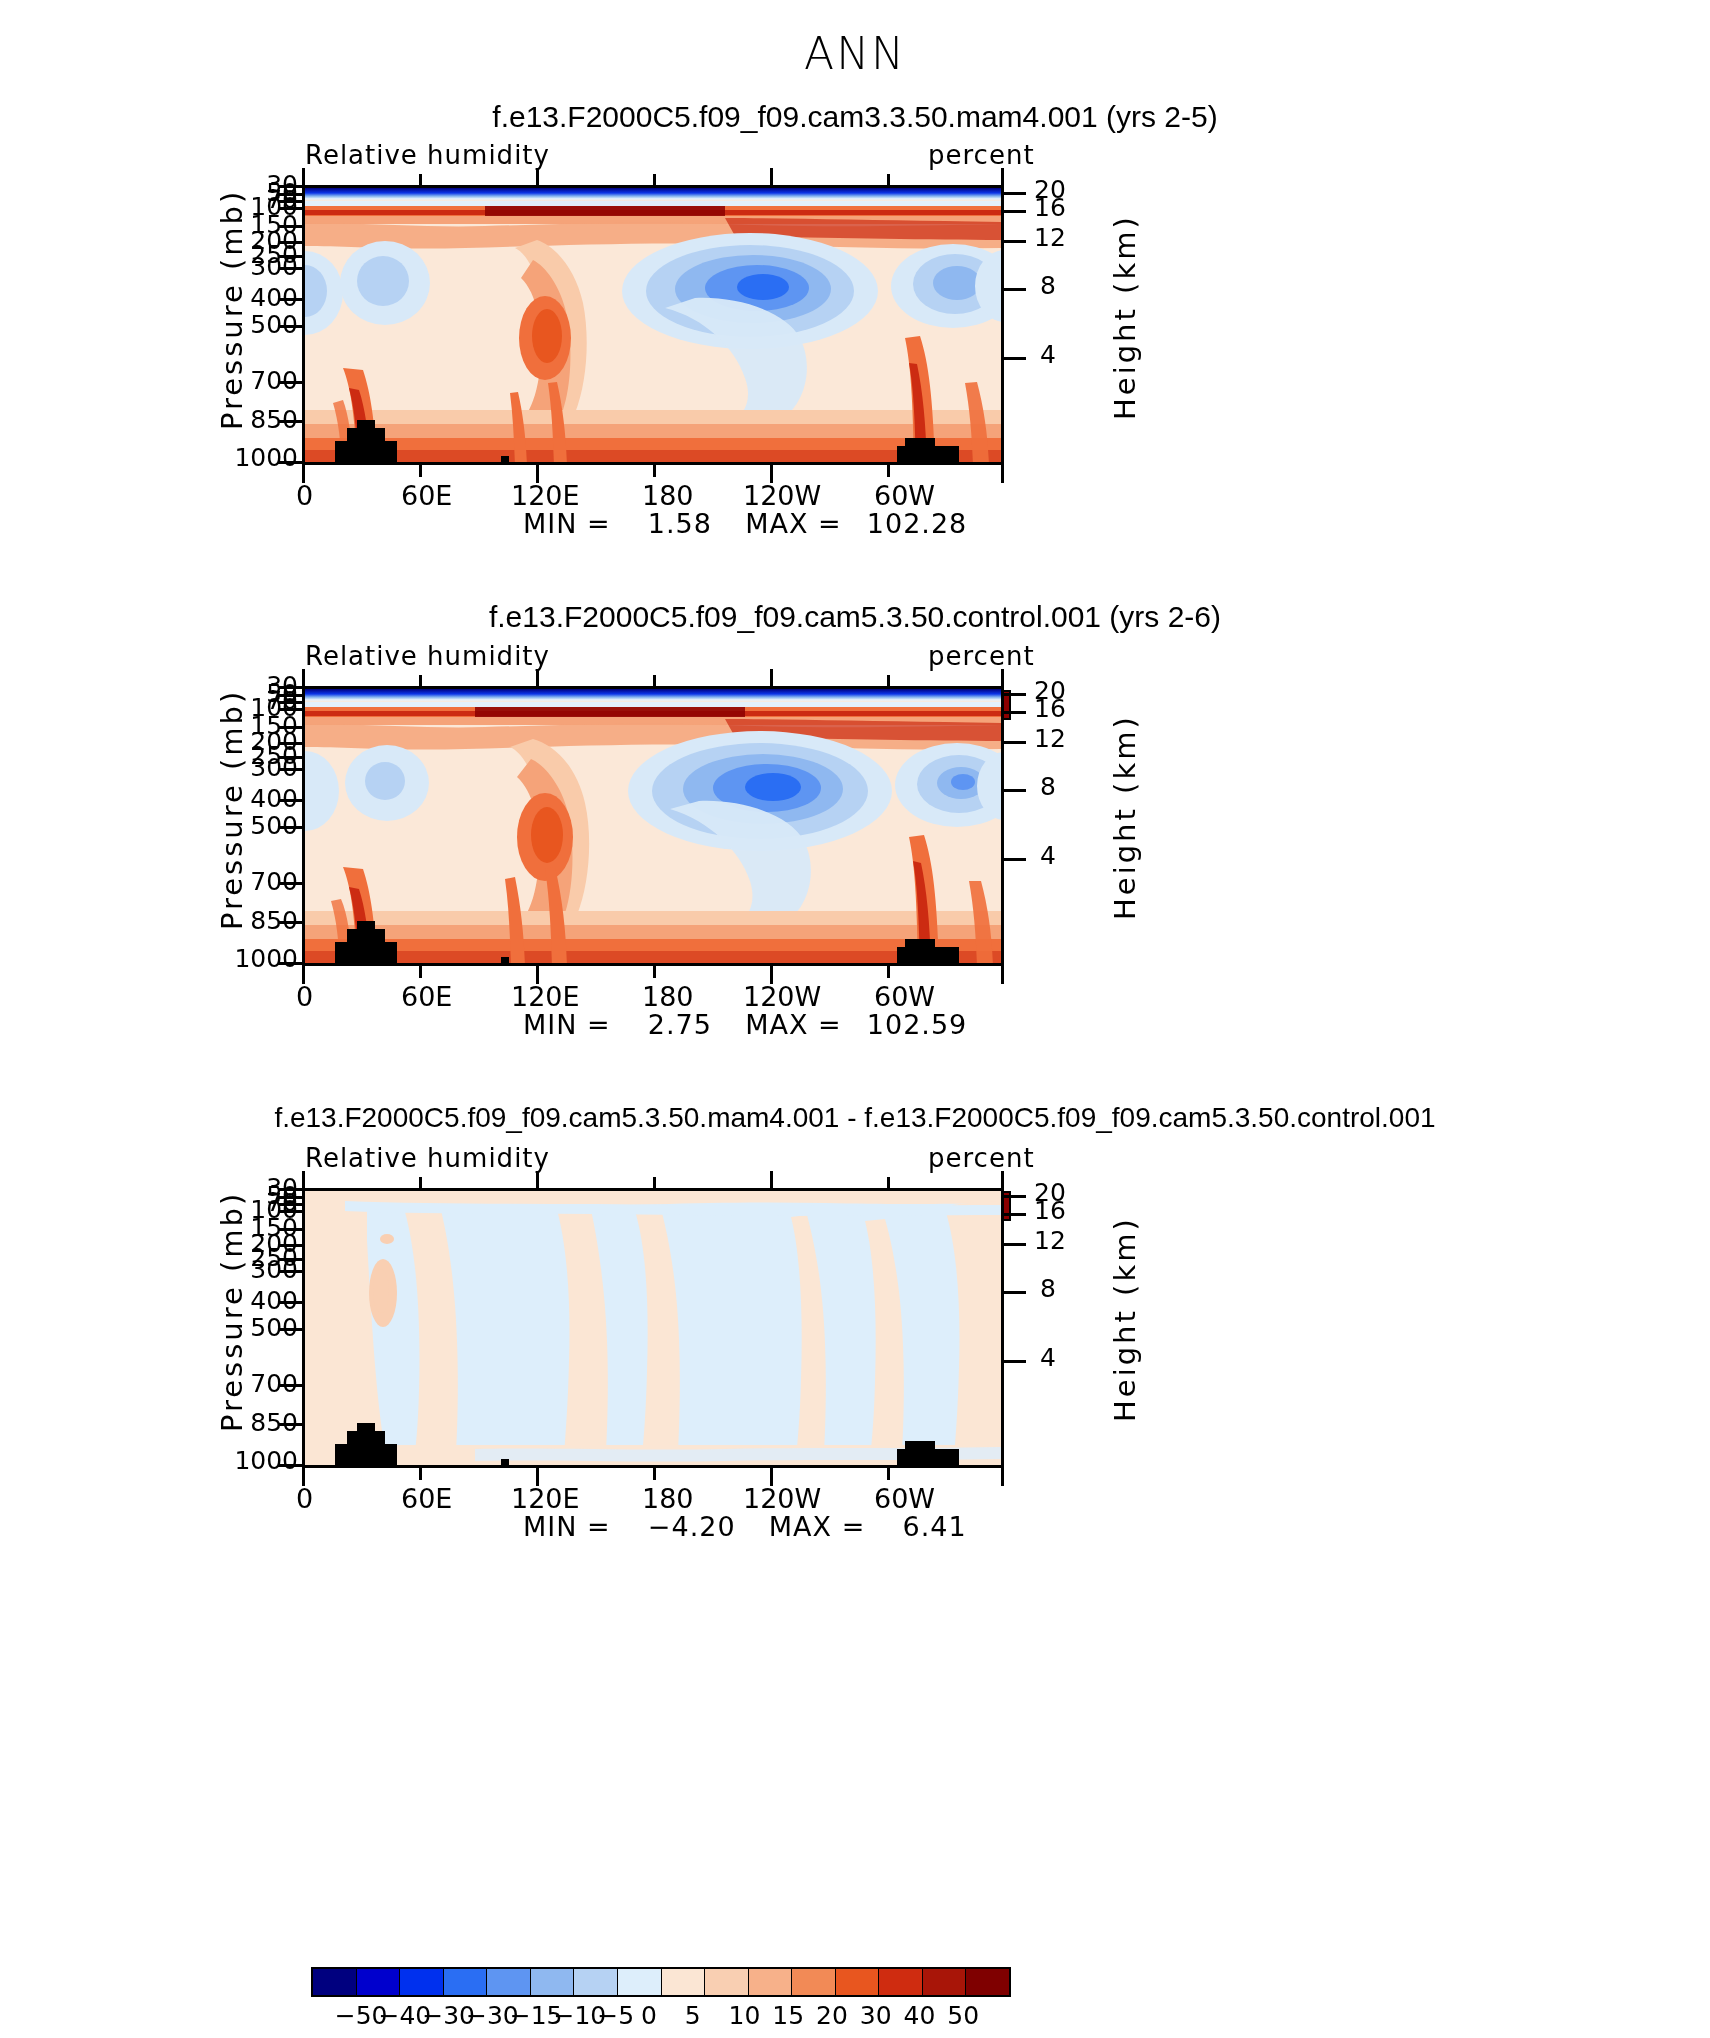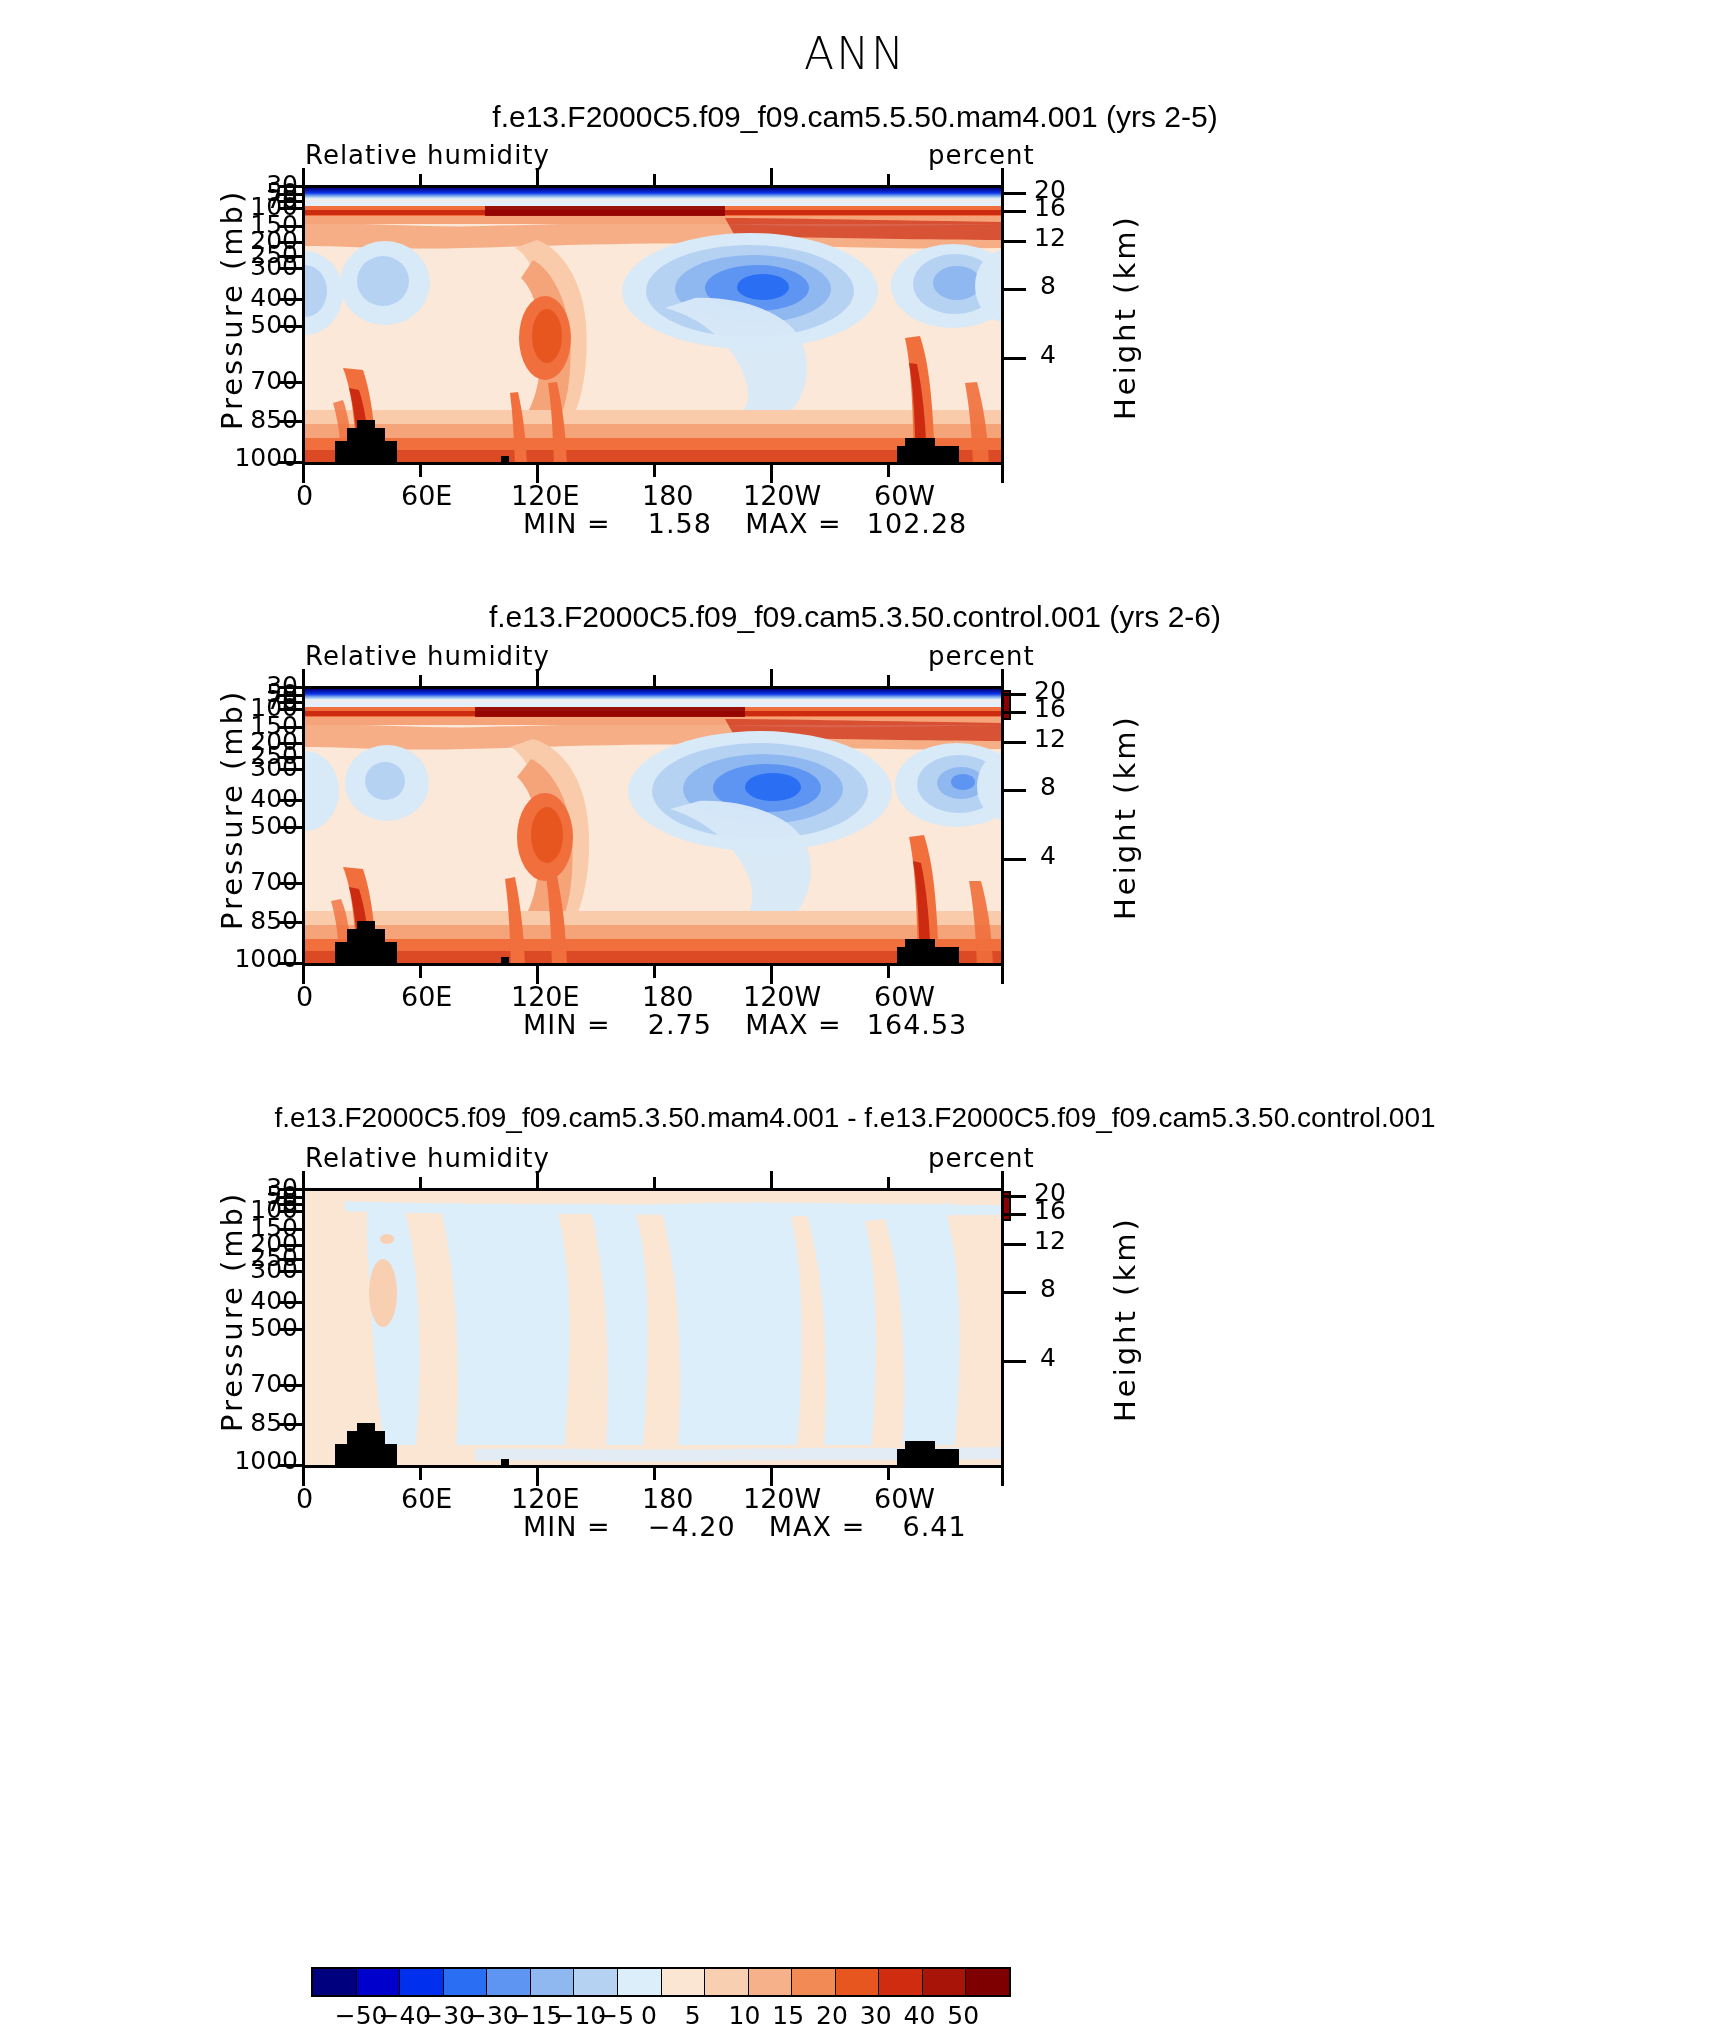--- a/index.html
+++ b/index.html
@@ -28,21 +28,21 @@
   .tick{background:#000;position:absolute;}
   .cbar{display:flex;border:2px solid #000;box-sizing:border-box;height:30px;}
   .cbar > div{flex:1 1 0;border-right:1px solid #000;}
   .cbar > div:last-child{border-right:none;}
 </style>
 </head>
 <body>
 
 <div class="abs ann-title">ANN</div>
 
-<div class="abs case-title" style="top:100px;">f.e13.F2000C5.f09_f09.cam5.5.50.mam4.001 (yrs 2-5)</div>
+<div class="abs case-title" style="top:100px;">f.e13.F2000C5.f09_f09.cam3.3.50.mam4.001 (yrs 2-5)</div>
 
 <div class="abs var-label" style="left:305px;top:140px;">Relative humidity</div>
 <div class="abs unit-label" style="left:928px;top:140px;">percent</div>
 
 <div class="abs axis-title" style="left:215px;top:430px;transform:rotate(-90deg);">Pressure (mb)</div>
 
 <div class="abs axis-title" style="left:1108px;top:420px;transform:rotate(-90deg);">Height (km)</div>
 
 <div class="abs plotbox" style="left:302px;top:185px;width:702px;height:280px;">
   <svg width="700" height="278" viewBox="0 0 700 278" preserveAspectRatio="none">
@@ -370,21 +370,21 @@
   <div class="xlab abs" style="left:441px;">120W</div>
   <div class="xlab abs" style="left:572px;">60W</div>
 </div>
 <div class="abs minmax" style="left:523px;top:1009px;">
   <span>MIN =</span>
   <span style="display:inline-block;width:18px;"></span>
   <span>2.75</span>
   <span style="display:inline-block;width:14px;"></span>
   <span>MAX =</span>
   <span style="display:inline-block;width:6px;"></span>
-  <span>164.53</span>
+  <span>102.59</span>
 </div>
 <div class="abs cbar" id="cb2" style="left:311px;top:1191px;width:700px;">
     <div style="background: rgb(0, 0, 127);"></div>
     <div style="background: rgb(0, 0, 205);"></div>
     <div style="background: rgb(0, 48, 238);"></div>
     <div style="background: rgb(42, 110, 243);"></div>
     <div style="background: rgb(94, 149, 242);"></div>
     <div style="background: rgb(143, 184, 240);"></div>
     <div style="background: rgb(182, 210, 243);"></div>
     <div style="background: rgb(216, 233, 248);"></div>

